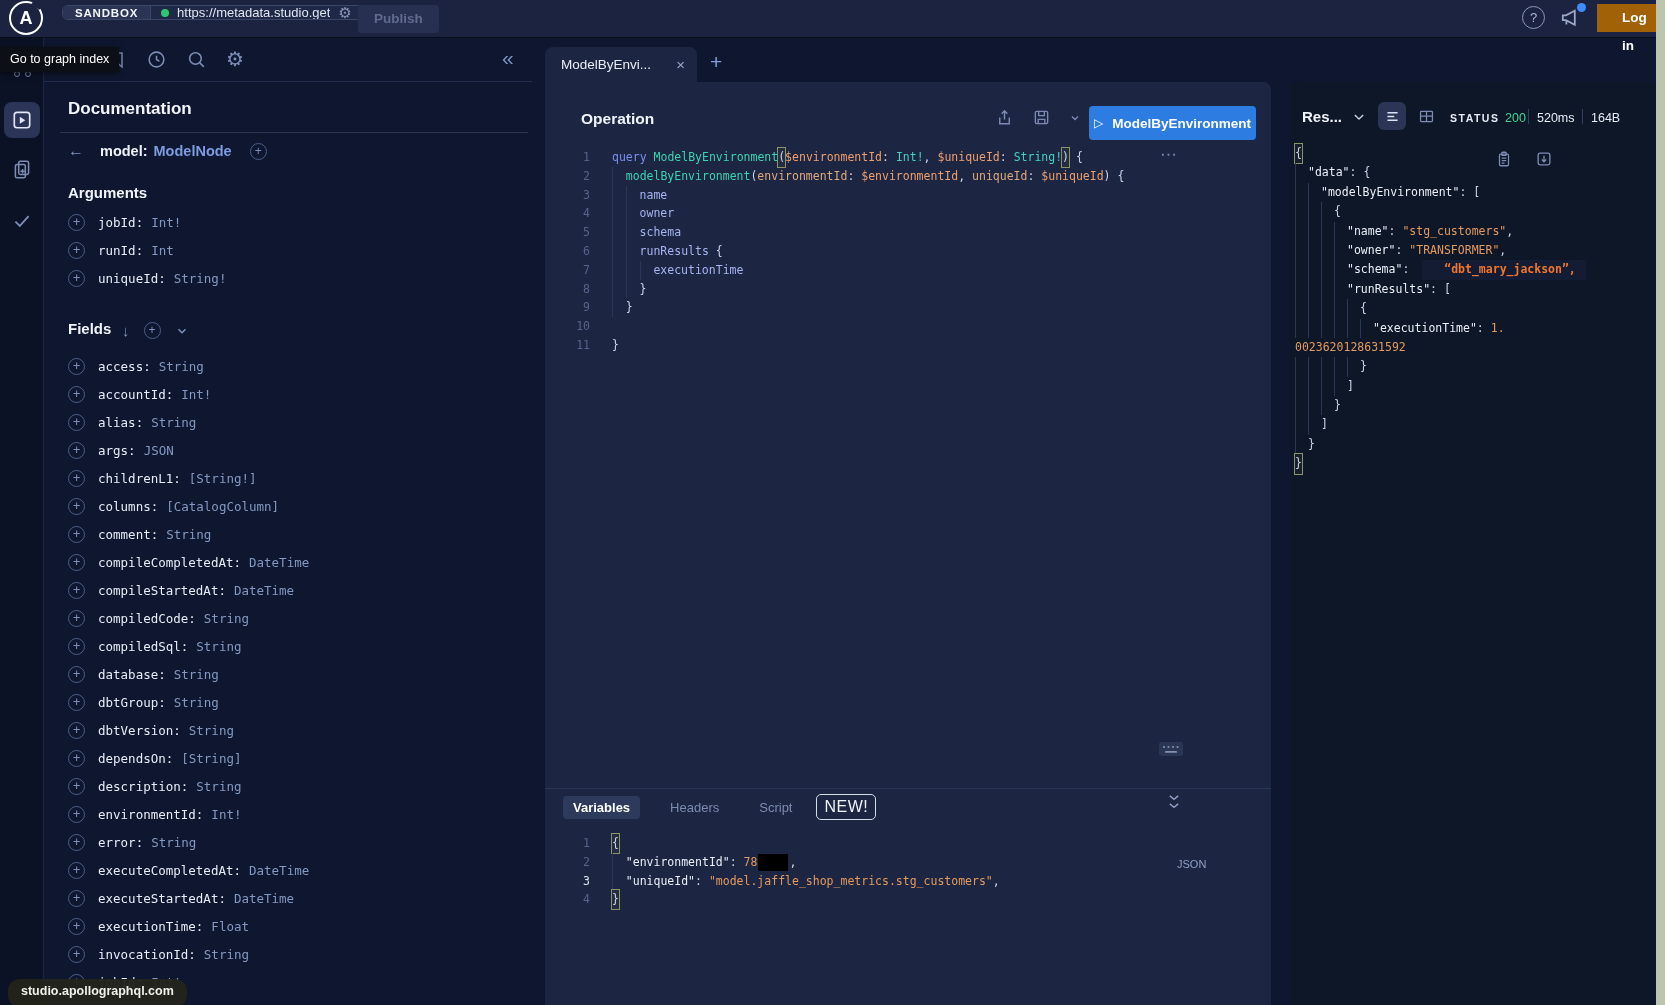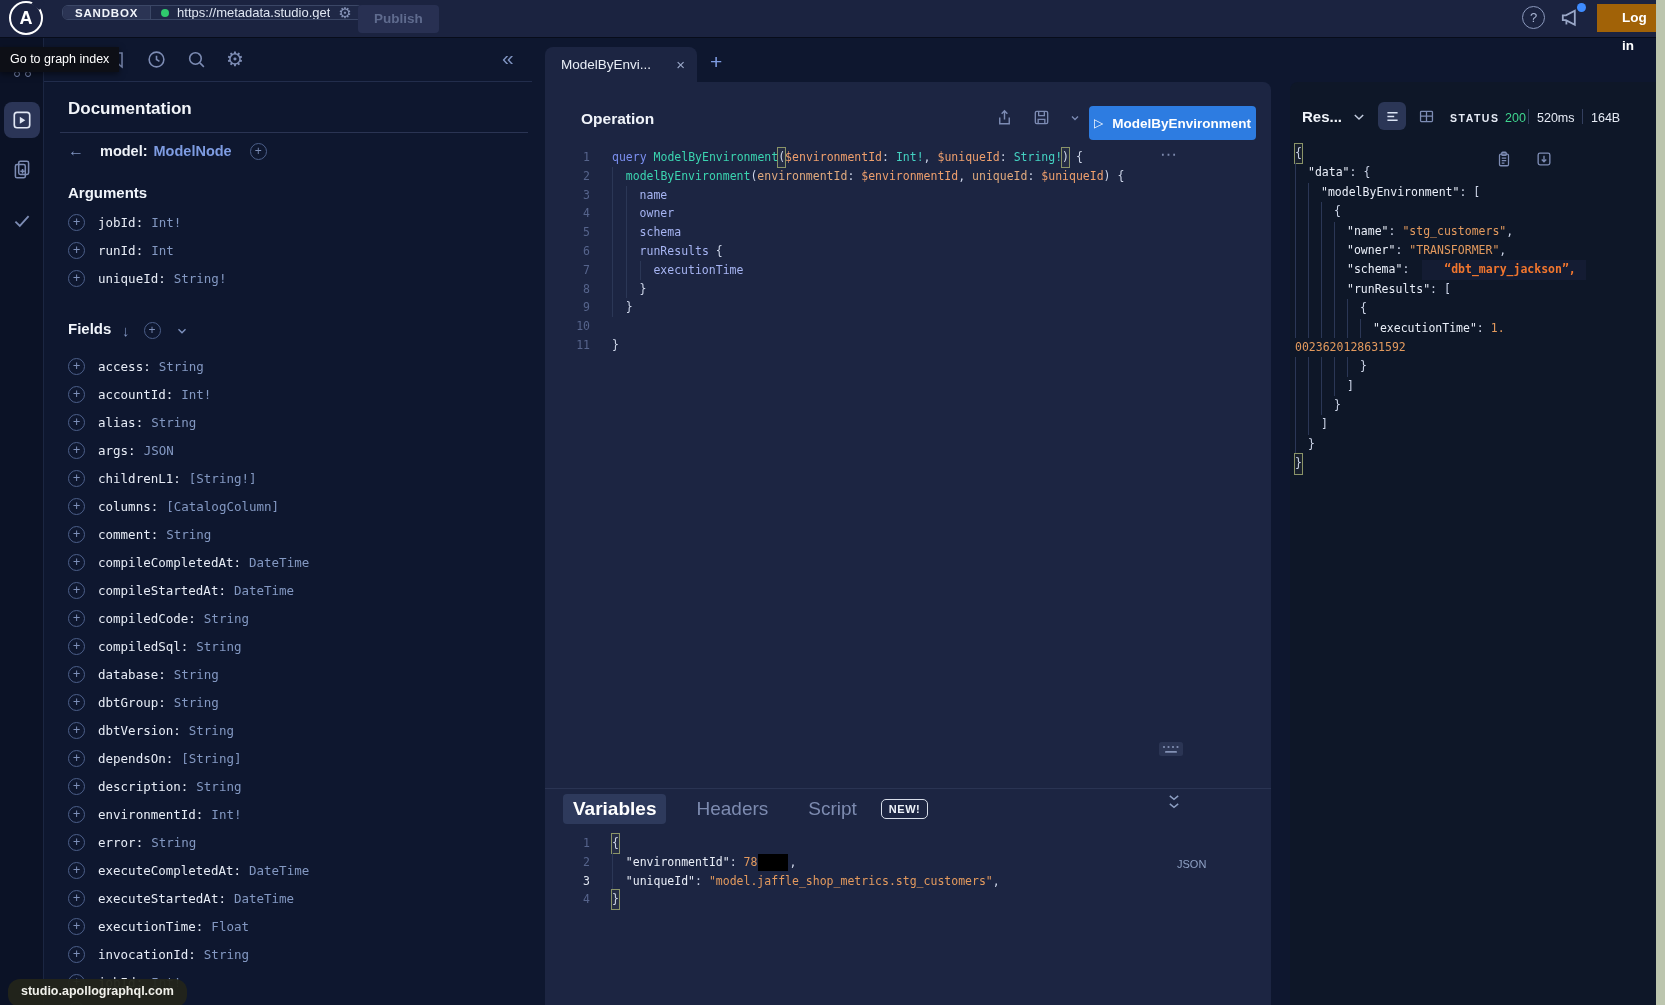--- a/index.html
+++ b/index.html
@@ -89,23 +89,23 @@
   .tk-str { color:#e39a5e; }
   .tk-num { color:#e39a5e; }
   .tk-bm  { color:#cdd5e8; outline:1px solid #8a9468; background:rgba(138,148,104,.07); }
   .redact-black { display:inline-block; width:30px; height:17px; background:#000; align-self:center; margin:0 1px; }
   .redact-orange { display:inline-block; background:#141c33; color:#f2762e; font-weight:bold; padding:0 10px 0 22px; margin-left:6px; height:100%; }
 
   .op-code { left:10px; top:66px; width:700px; }
   
   .vars-border { position:absolute; left:0; top:706px; width:726px; height:1px; background:#2a3453; }
   .vars-tabs { position:absolute; left:18px; top:712px; display:flex; align-items:center; gap:20px; }
-  .vtab { font-size:19px; color:#7d8bb0; padding:4px 10px; }
+  .vtab { font-size:13px; color:#7d8bb0; padding:4px 10px; }
   .vtab-active { background:#2e3a5c; border-radius:4px; color:#fff; font-weight:bold; }
-  .new-badge { border:1.5px solid #d7dde8; border-radius:5px; color:#eef2f8; font-size:11px; font-weight:bold; letter-spacing:.5px; padding:3px 7px; margin-left:-6px; }
+  .new-badge { border:1.5px solid #d7dde8; border-radius:5px; color:#eef2f8; font-size:16px; font-weight:normal; letter-spacing:.5px; padding:3px 7px; margin-left:-6px; }
   .dbl-chevron { position:absolute; left:622px; top:712px; display:flex; flex-direction:column; gap:0; }
   .json-label { position:absolute; left:632px; top:776px; font-size:11px; color:#8ea0c4; }
   .vars-code { left:10px; top:752px; width:700px; }
 
   
   .resp-panel { position:absolute; left:1290px; top:82px; width:366px; height:923px; background:#0e1728; border-radius:8px 0 0 0; z-index:3; }
   .resp-title { position:absolute; left:12px; top:26px; font-size:15px; font-weight:bold; color:#f0f4fa; }
   .resp-title-chev { position:absolute; left:62px; top:30px; }
   .view-btn { position:absolute; top:20px; width:28px; height:28px; border-radius:6px; display:flex; align-items:center; justify-content:center; }
   .view-btn-active { background:#2b3656; }

